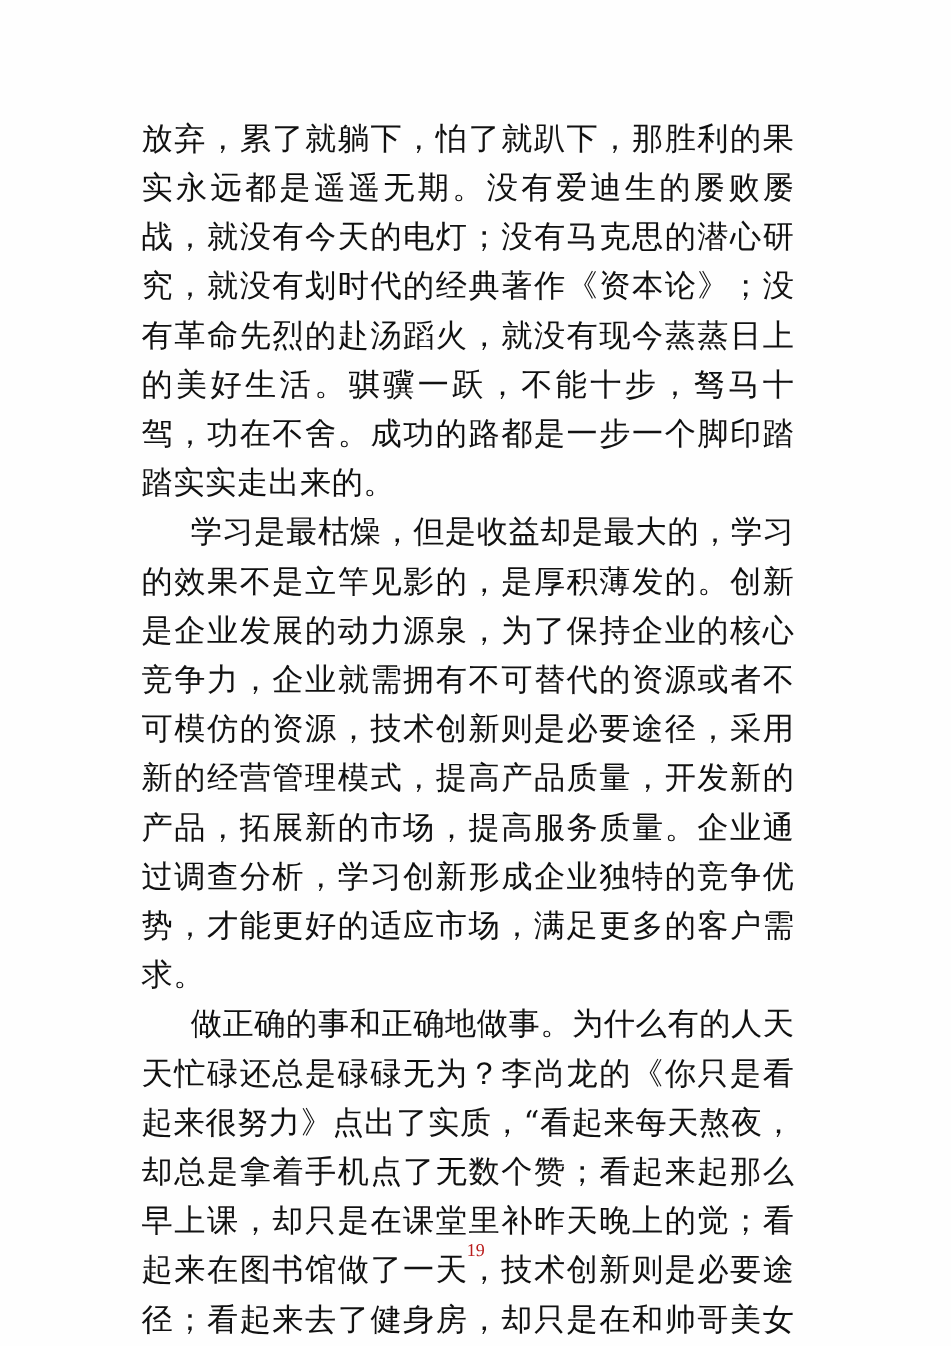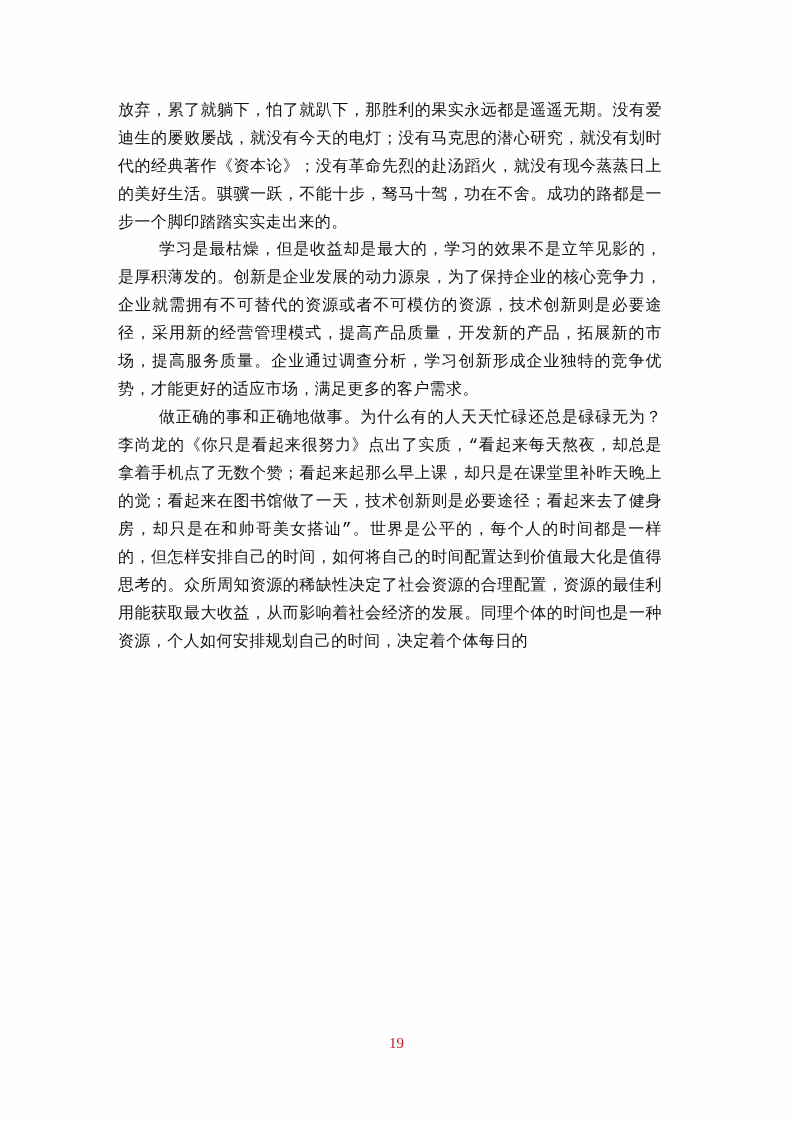--- a/index.html
+++ b/index.html
@@ -24,33 +24,32 @@
     background: #fefefe;
     box-sizing: border-box;
   }
   .content {
     position: absolute;
     left: 118px;
     top: 96px;
     width: 560px;
   }
   .para {
-    font-size: 16px;
-    line-height: 28px;
+    font-size: 26px;
+    line-height: 41px;
     letter-spacing: 0.4px;
     text-align: justify;
     text-justify: inter-ideograph;
     margin: 0 16px 0 0;
     text-indent: 0;
     font-family: "DejaVu Serif", "Liberation Serif", serif;
     color: #111;
   }
   .para.indent {
     text-indent: 41px;
-    font-family: Liberation Mono, monospace;
   }
   .page-number {
     position: absolute;
     left: 0;
     top: 1035px;
     width: 793px;
     text-align: center;
     font-size: 15px;
     font-family: "Liberation Serif", "DejaVu Serif", serif;
     color: #b91c1c;

